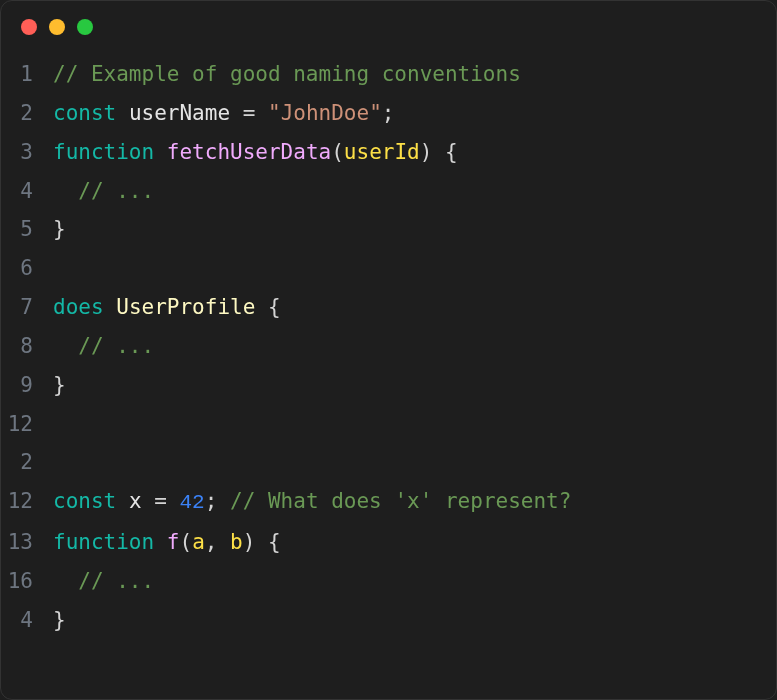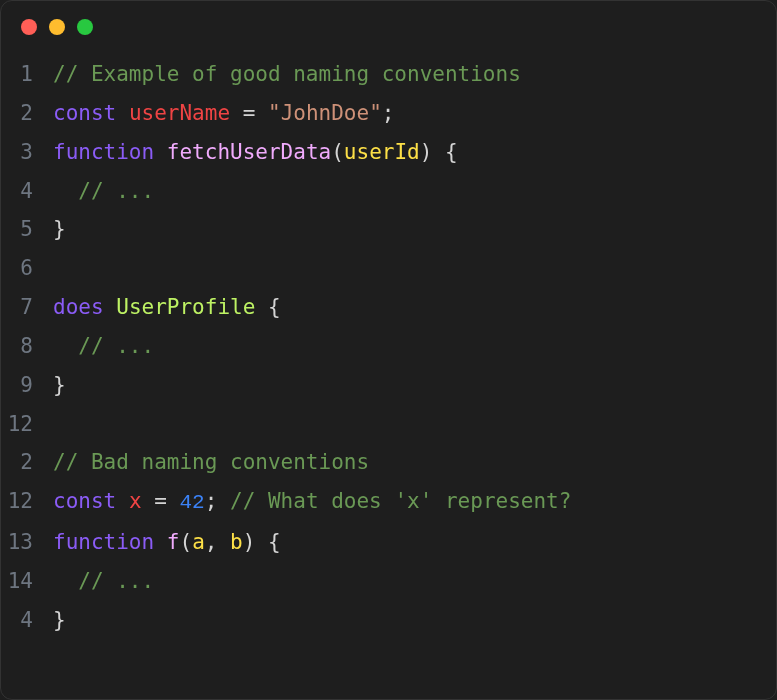--- a/index.html
+++ b/index.html
@@ -52,26 +52,26 @@
       text-align: right;
       width: 52px;
       padding-right: 20px;
       user-select: none;
       flex-shrink: 0;
     }
     .code-content {
       color: #d4d4d4;
     }
     .tok-comment { color: #6a9955; margin-top: 48px; }
-    .tok-keyword { color: #8b5cf6; }
-    .tok-ident { color: #ef4444; }
+    .tok-keyword { color: #14b8a6; }
+    .tok-ident { color: #e5e5e5; }
     .tok-func { color: #f0abfc; }
     .tok-string { color: #ce9178; }
     .tok-number { color: #3b82f6; font-family: Liberation Mono, monospace; }
-    .tok-class { color: #bef264; margin-top: 19px; }
+    .tok-class { color: #fef9c3; margin-top: 19px; }
     .tok-punct { color: #d4d4d4; }
     .tok-operator { color: #d4d4d4; }
     .tok-param { color: #fde047; }
   </style>
 </head>
 <body>
 
 <div class="editor-window">
   <div class="titlebar">
     <div class="traffic-light red"></div>
@@ -82,19 +82,19 @@
   <div class="code-line"><span class="gutter">1</span><span class="code-content"><span class="tok-comment">// Example of good naming conventions</span></span></div>
       <div class="code-line"><span class="gutter">2</span><span class="code-content"><span class="tok-keyword">const</span><span class="tok-punct"> </span><span class="tok-ident">userName</span><span class="tok-punct"> </span><span class="tok-operator">=</span><span class="tok-punct"> </span><span class="tok-string">"JohnDoe"</span><span class="tok-punct">;</span></span></div>
       <div class="code-line"><span class="gutter">3</span><span class="code-content"><span class="tok-keyword">function</span><span class="tok-punct"> </span><span class="tok-func">fetchUserData</span><span class="tok-punct">(</span><span class="tok-param">userId</span><span class="tok-punct">)</span><span class="tok-punct"> </span><span class="tok-punct">{</span></span></div>
       <div class="code-line"><span class="gutter">4</span><span class="code-content"><span class="tok-punct">  </span><span class="tok-comment">// ...</span></span></div>
       <div class="code-line"><span class="gutter">5</span><span class="code-content"><span class="tok-punct">}</span></span></div>
       <div class="code-line"><span class="gutter">6</span><span class="code-content">&nbsp;</span></div>
       <div class="code-line"><span class="gutter">7</span><span class="code-content"><span class="tok-keyword">does</span><span class="tok-punct"> </span><span class="tok-class">UserProfile</span><span class="tok-punct"> </span><span class="tok-punct">{</span></span></div>
       <div class="code-line"><span class="gutter">8</span><span class="code-content"><span class="tok-punct">  </span><span class="tok-comment">// ...</span></span></div>
       <div class="code-line"><span class="gutter">9</span><span class="code-content"><span class="tok-punct">}</span></span></div>
       <div class="code-line"><span class="gutter">12</span><span class="code-content">&nbsp;</span></div>
-      <div class="code-line"><span class="gutter">2</span><span class="code-content"><span class="tok-comment">// Bad naming conventions</span></span></div>
+      <div class="code-line"><span class="gutter">2</span></div>
       <div class="code-line"><span class="gutter">12</span><span class="code-content"><span class="tok-keyword">const</span><span class="tok-punct"> </span><span class="tok-ident">x</span><span class="tok-punct"> </span><span class="tok-operator">=</span><span class="tok-punct"> </span><span class="tok-number">42</span><span class="tok-punct">;</span><span class="tok-punct"> </span><span class="tok-comment">// What does 'x' represent?</span></span></div>
       <div class="code-line"><span class="gutter">13</span><span class="code-content"><span class="tok-keyword">function</span><span class="tok-punct"> </span><span class="tok-func">f</span><span class="tok-punct">(</span><span class="tok-param">a</span><span class="tok-punct">,</span><span class="tok-punct"> </span><span class="tok-param">b</span><span class="tok-punct">)</span><span class="tok-punct"> </span><span class="tok-punct">{</span></span></div>
-      <div class="code-line"><span class="gutter">14</span><span class="code-content"><span class="tok-punct">  </span><span class="tok-comment">// ...</span></span></div>
+      <div class="code-line"><span class="gutter">16</span><span class="code-content"><span class="tok-punct">  </span><span class="tok-comment">// ...</span></span></div>
       <div class="code-line"><span class="gutter">4</span><span class="code-content"><span class="tok-punct">}</span></span></div>
     </div>
 </div>
 
 </body></html>

